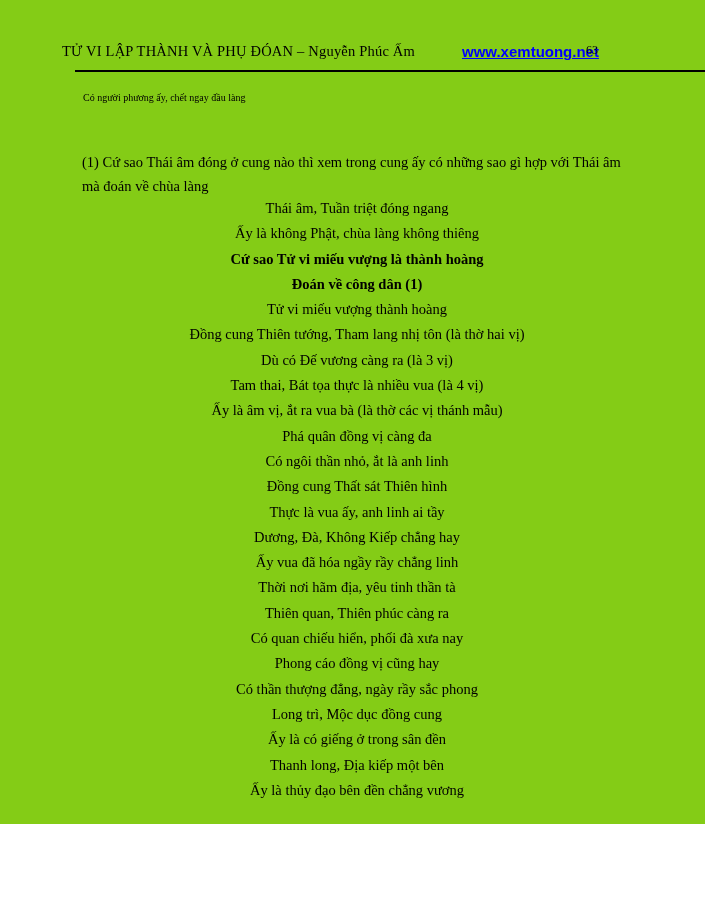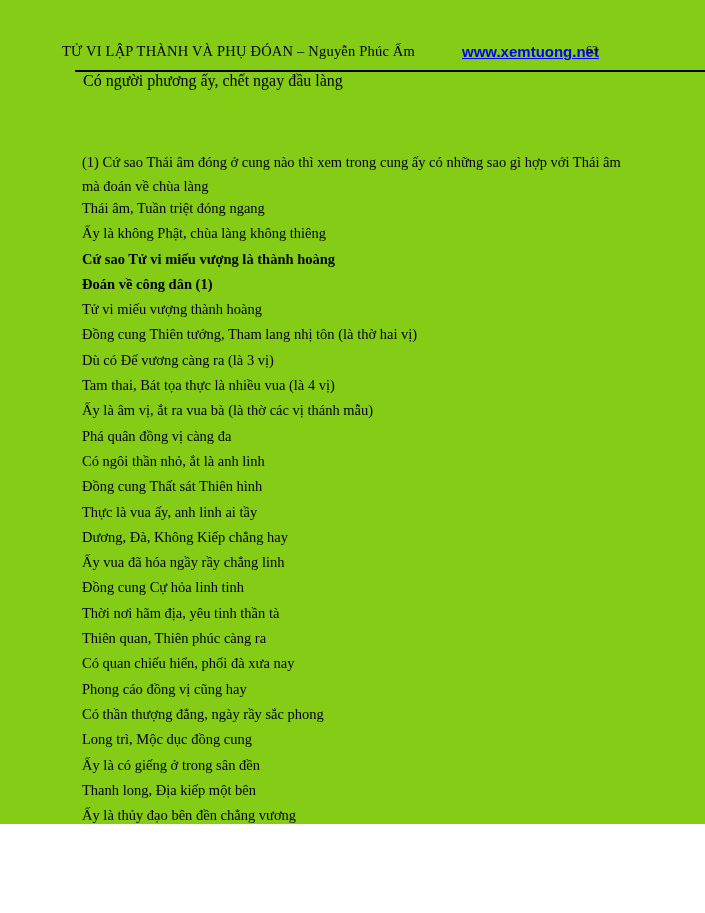--- a/index.html
+++ b/index.html
@@ -45,41 +45,41 @@
   .header-rule {
     position: absolute;
     top: 70px;
     left: 75px;
     right: 0;
     height: 2px;
     background: #000000;
   }
   .first-line {
     position: absolute;
-    top: 72px;
+    top: 92px;
     left: 83px;
-    font-size: 16px;
+    font-size: 10px;
     white-space: nowrap;
     font-family: Liberation Serif, serif;
   }
   .paragraph {
     position: absolute;
     top: 150px;
     left: 82px;
     width: 545px;
     font-size: 14.5px;
     line-height: 24px;
     text-align: left;
   }
   .verse-list {
     position: absolute;
     top: 196px;
     left: 82px;
     width: 550px;
-    text-align: left;
+    text-align: center;
   }
   .verse-line {
     font-size: 14.5px;
     line-height: 25.3px;
     white-space: nowrap;
   }
   .verse-line.bold {
     font-weight: bold;
   }
 </style>
@@ -109,21 +109,20 @@
       <div class="verse-line">Đồng cung Thiên tướng, Tham lang nhị tôn (là thờ hai vị)</div>
       <div class="verse-line">Dù có Đế vương càng ra (là 3 vị)</div>
       <div class="verse-line">Tam thai, Bát tọa thực là nhiều vua (là 4 vị)</div>
       <div class="verse-line">Ấy là âm vị, ắt ra vua bà (là thờ các vị thánh mẫu)</div>
       <div class="verse-line">Phá quân đồng vị càng đa</div>
       <div class="verse-line">Có ngôi thần nhỏ, ắt là anh linh</div>
       <div class="verse-line">Đồng cung Thất sát Thiên hình</div>
       <div class="verse-line">Thực là vua ấy, anh linh ai tầy</div>
       <div class="verse-line">Dương, Đà, Không Kiếp chẳng hay</div>
       <div class="verse-line">Ấy vua đã hóa ngầy rầy chẳng linh</div>
-      <div class="verse-line">Đồng cung Cự hỏa linh tinh</div>
       <div class="verse-line">Thời nơi hãm địa, yêu tinh thần tà</div>
       <div class="verse-line">Thiên quan, Thiên phúc càng ra</div>
       <div class="verse-line">Có quan chiếu hiển, phối đà xưa nay</div>
       <div class="verse-line">Phong cáo đồng vị cũng hay</div>
       <div class="verse-line">Có thần thượng đẳng, ngày rầy sắc phong</div>
       <div class="verse-line">Long trì, Mộc dục đồng cung</div>
       <div class="verse-line">Ấy là có giếng ở trong sân đền</div>
       <div class="verse-line">Thanh long, Địa kiếp một bên</div>
       <div class="verse-line">Ấy là thủy đạo bên đền chẳng vương</div>
     </div>

